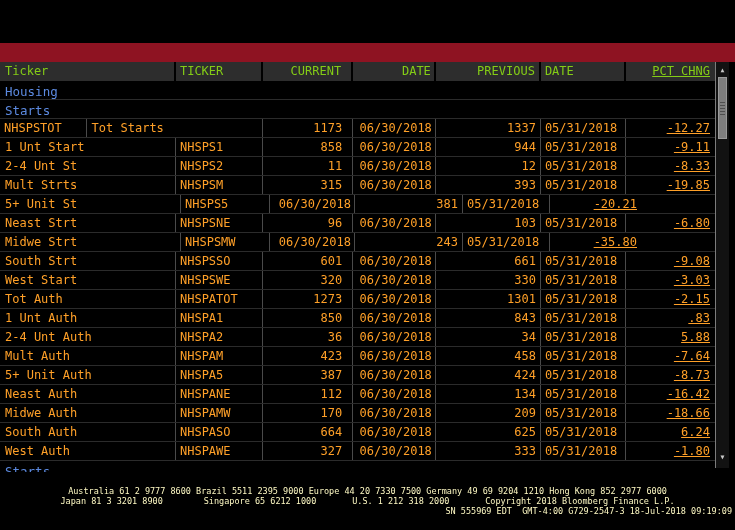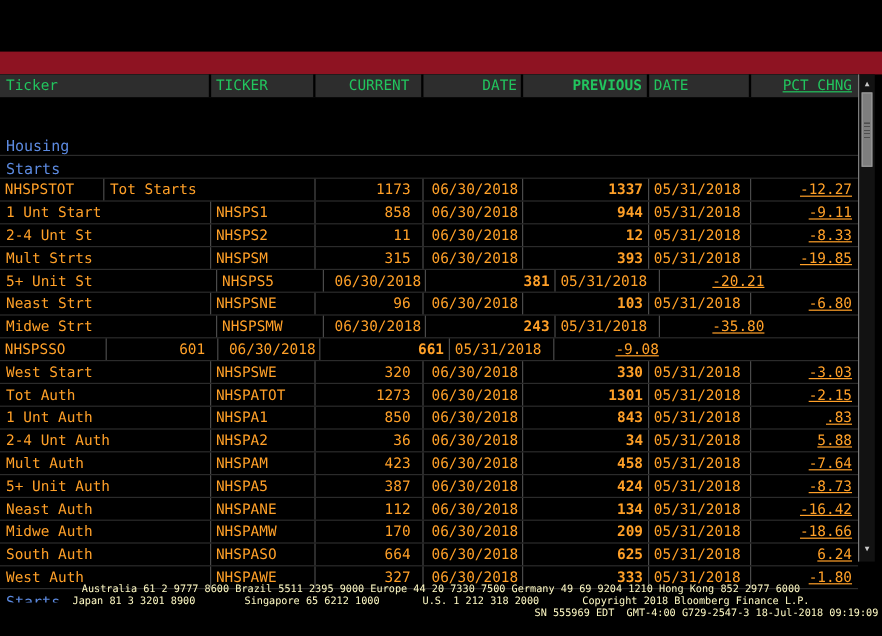--- a/index.html
+++ b/index.html
@@ -12,36 +12,36 @@
   .titlebar {
     position:absolute; left:0; top:43px; width:735px; height:19px;
     background:#8e1322; color:#fff;
     font-size:13.5px; line-height:19px; text-align:right;
     padding-right:7px; letter-spacing:0.5px; white-space:pre;
   }
 
   
   .header { position:absolute; left:0; top:62px; width:715px; height:19px; display:flex; background:#000; }
   .hcell {
-    background:#2d2d2d; color:#22c55e; font-size:12px; line-height:19px;
+    background:#2d2d2d; color:#84cc16; font-size:12px; line-height:19px;
     border-right:2px solid #000; white-space:pre; overflow:hidden;
   }
   .hcell:last-child { border-right:none; }
 
   
   .c0 { width:181px; } .c1 { width:89px; } .c2 { width:93px; }
-  .c3 { width:85px; }  .c4 { width:108px;font-weight:bold; } .c5 { width:87px; }
+  .c3 { width:85px; }  .c4 { width:108px; } .c5 { width:87px; }
   .c6 { width:92px; }
   .al { text-align:left; }  .ar { text-align:right; }
   .pl { padding-left:5px; } .pl3 { padding-left:4px; }
   .pr3 { padding-right:3px; } .pr4 { padding-right:4px; }
   .pr5 { padding-right:5px;text-decoration:underline; } .pr6 { padding-right:10px; }
 
   
-  .tbody { position:absolute; left:0; top:81px; width:715px; height:391px; overflow:hidden;margin-top:30px; }
+  .tbody { position:absolute; left:0; top:81px; width:715px; height:391px; overflow:hidden; }
   .row { display:flex; height:19px; border-bottom:1px solid #2b2b2b; }
   .cell {
     color:#ffa028; font-size:12px; line-height:18px;
     border-right:1px solid #4a4a4a; white-space:pre; overflow:hidden;
   }
   .cell:last-child { border-right:none; }
   .section-row { height:19px; border-bottom:1px solid #2b2b2b; }
   .section-link {
     display:inline-block; color:#5c8ae0; font-size:12.5px; line-height:18px;
     padding-left:5px; white-space:pre;
@@ -153,20 +153,21 @@
     </div>
       <div class="row">
       <div class="cell c0 al pl">Midwe Strt</div>
       <div class="cell c1 al pl3">NHSPSMW</div>
       <div class="cell c3 ar pr3">06/30/2018</div>
       <div class="cell c4 ar pr4">243</div>
       <div class="cell c5 al pl3">05/31/2018</div>
       <div class="cell c6 ar pr5">-35.80</div>
     </div>
       <div class="row">
+      <div class="cell c0 al pl">South Strt</div>
       <div class="cell c1 al pl3">NHSPSSO</div>
       <div class="cell c2 ar pr6">601</div>
       <div class="cell c3 ar pr3">06/30/2018</div>
       <div class="cell c4 ar pr4">661</div>
       <div class="cell c5 al pl3">05/31/2018</div>
       <div class="cell c6 ar pr5">-9.08</div>
     </div>
       <div class="row">
       <div class="cell c0 al pl">West Start</div>
       <div class="cell c1 al pl3">NHSPSWE</div>

